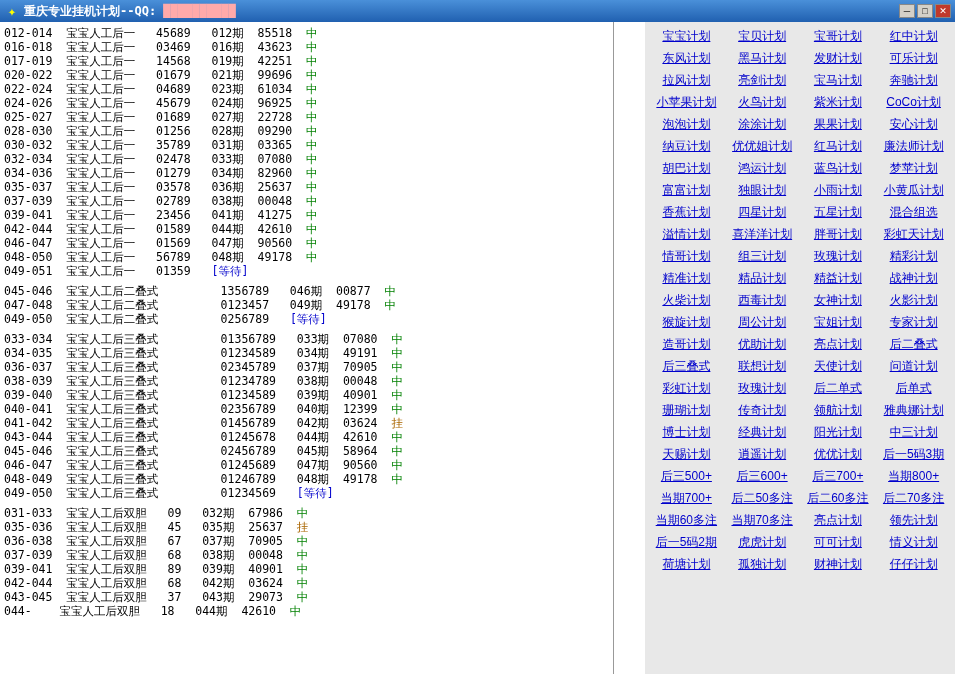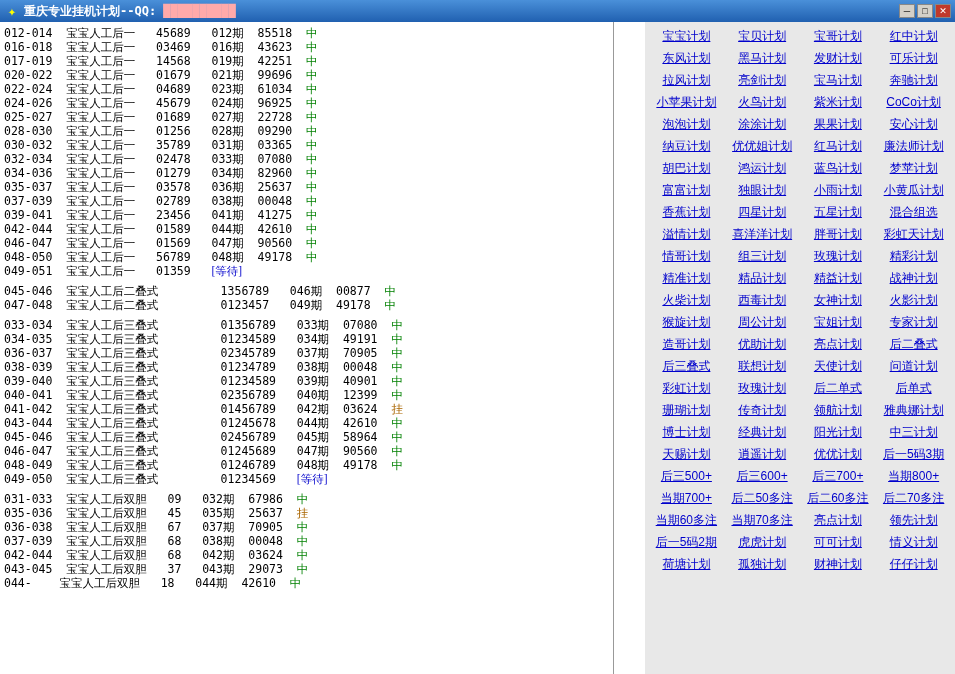--- a/index.html
+++ b/index.html
@@ -119,21 +119,21 @@
       color: #0000cc;
       text-decoration: underline;
       font-size: 12px;
       font-family: "SimSun", "宋体", sans-serif;
       cursor: pointer;
       padding: 2px 1px;
       text-align: center;
       white-space: nowrap;
     }
     .green-text { color: #008000; }
-    .blue-text { color: #0000cc; font-family: Liberation Serif, serif; }
+    .blue-text { color: #0000cc; }
     .hang-text { color: #aa6600; }
   </style>
 </head>
 <body>
 
 <div class="title-bar">
   <div class="window-icon">
     <span style="color:#ffff00;font-size:14px;">✦</span>
   </div>
   <div class="title-bar-text">
@@ -168,40 +168,42 @@
             <div class="data-line">037-039  宝宝人工后一   02789   038期  00048 <span class="green-text"> 中</span></div>
             <div class="data-line">039-041  宝宝人工后一   23456   041期  41275 <span class="green-text"> 中</span></div>
             <div class="data-line">042-044  宝宝人工后一   01589   044期  42610 <span class="green-text"> 中</span></div>
             <div class="data-line">046-047  宝宝人工后一   01569   047期  90560 <span class="green-text"> 中</span></div>
             <div class="data-line">048-050  宝宝人工后一   56789   048期  49178 <span class="green-text"> 中</span></div>
             <div class="data-line">049-051  宝宝人工后一   01359   <span class="blue-text">[等待]</span></div>
           </div>
           <div class="data-section">
             <div class="data-line">045-046  宝宝人工后二叠式         1356789   046期  00877 <span class="green-text"> 中</span></div>
             <div class="data-line">047-048  宝宝人工后二叠式         0123457   049期  49178 <span class="green-text"> 中</span></div>
+            <div class="data-line">049-050  宝宝人工后二叠式         0256789   <span class="blue-text">[等待]</span></div>
           </div>
           <div class="data-section">
             <div class="data-line">033-034  宝宝人工后三叠式         01356789   033期  07080 <span class="green-text"> 中</span></div>
             <div class="data-line">034-035  宝宝人工后三叠式         01234589   034期  49191 <span class="green-text"> 中</span></div>
             <div class="data-line">036-037  宝宝人工后三叠式         02345789   037期  70905 <span class="green-text"> 中</span></div>
             <div class="data-line">038-039  宝宝人工后三叠式         01234789   038期  00048 <span class="green-text"> 中</span></div>
             <div class="data-line">039-040  宝宝人工后三叠式         01234589   039期  40901 <span class="green-text"> 中</span></div>
             <div class="data-line">040-041  宝宝人工后三叠式         02356789   040期  12399 <span class="green-text"> 中</span></div>
             <div class="data-line">041-042  宝宝人工后三叠式         01456789   042期  03624  <span class="hang-text">挂</span></div>
             <div class="data-line">043-044  宝宝人工后三叠式         01245678   044期  42610 <span class="green-text"> 中</span></div>
             <div class="data-line">045-046  宝宝人工后三叠式         02456789   045期  58964 <span class="green-text"> 中</span></div>
             <div class="data-line">046-047  宝宝人工后三叠式         01245689   047期  90560 <span class="green-text"> 中</span></div>
             <div class="data-line">048-049  宝宝人工后三叠式         01246789   048期  49178 <span class="green-text"> 中</span></div>
             <div class="data-line">049-050  宝宝人工后三叠式         01234569   <span class="blue-text">[等待]</span></div>
           </div>
           <div class="data-section">
             <div class="data-line">031-033  宝宝人工后双胆   09   032期  67986 <span class="green-text"> 中</span></div>
             <div class="data-line">035-036  宝宝人工后双胆   45   035期  25637  <span class="hang-text">挂</span></div>
             <div class="data-line">036-038  宝宝人工后双胆   67   037期  70905 <span class="green-text"> 中</span></div>
             <div class="data-line">037-039  宝宝人工后双胆   68   038期  00048 <span class="green-text"> 中</span></div>
+            <div class="data-line">039-041  宝宝人工后双胆   89   039期  40901 <span class="green-text"> 中</span></div>
             <div class="data-line">042-044  宝宝人工后双胆   68   042期  03624 <span class="green-text"> 中</span></div>
             <div class="data-line">043-045  宝宝人工后双胆   37   043期  29073 <span class="green-text"> 中</span></div>
             <div class="data-line">044-    宝宝人工后双胆   18   044期  42610 <span class="green-text"> 中</span></div>
           </div>
         </div>
     </div>
   </div>
 
   <div class="right-panel">
     <div class="right-grid" id="right-grid-container">

